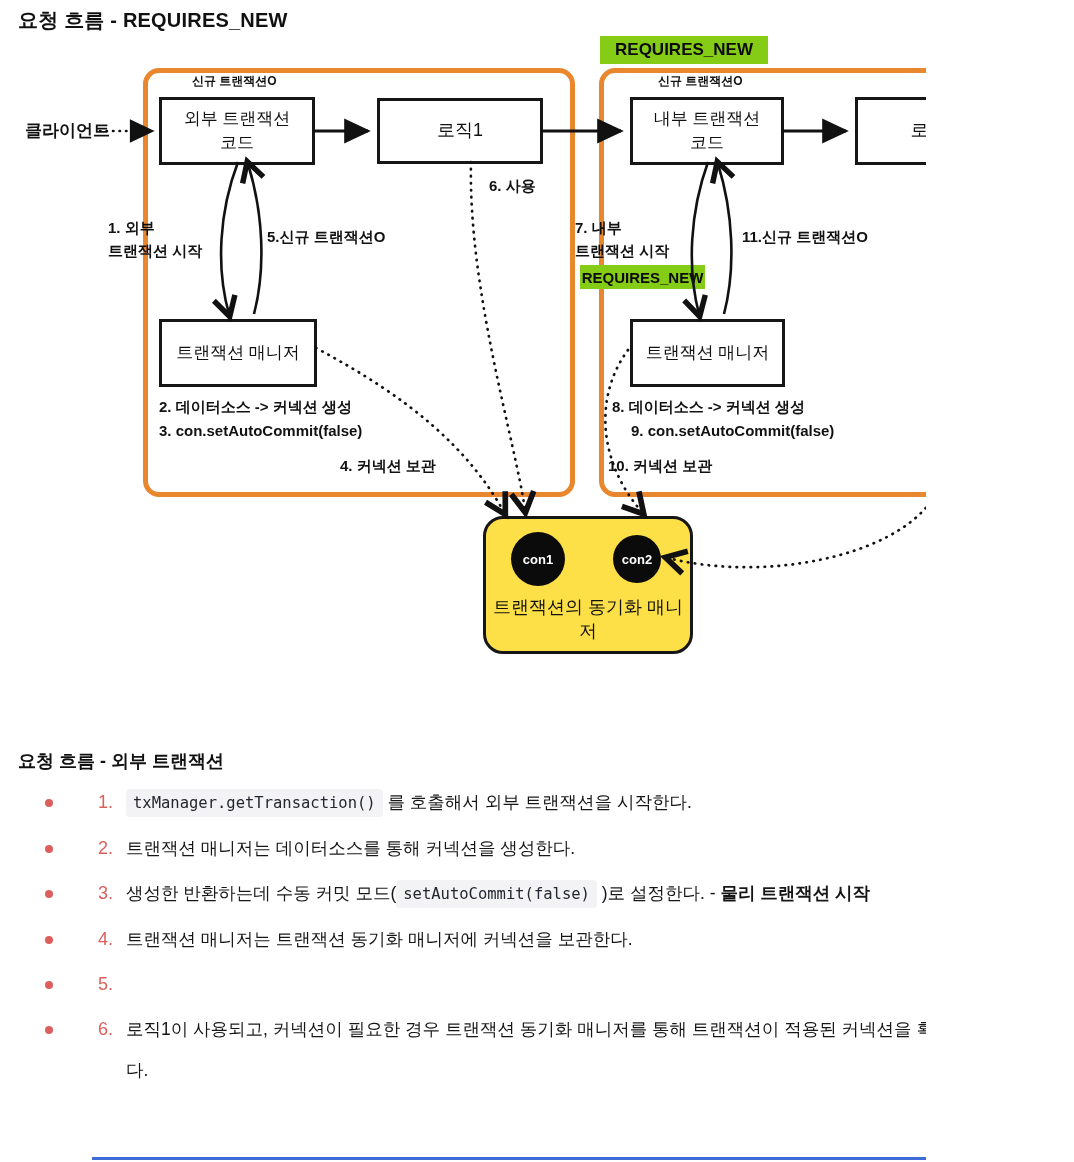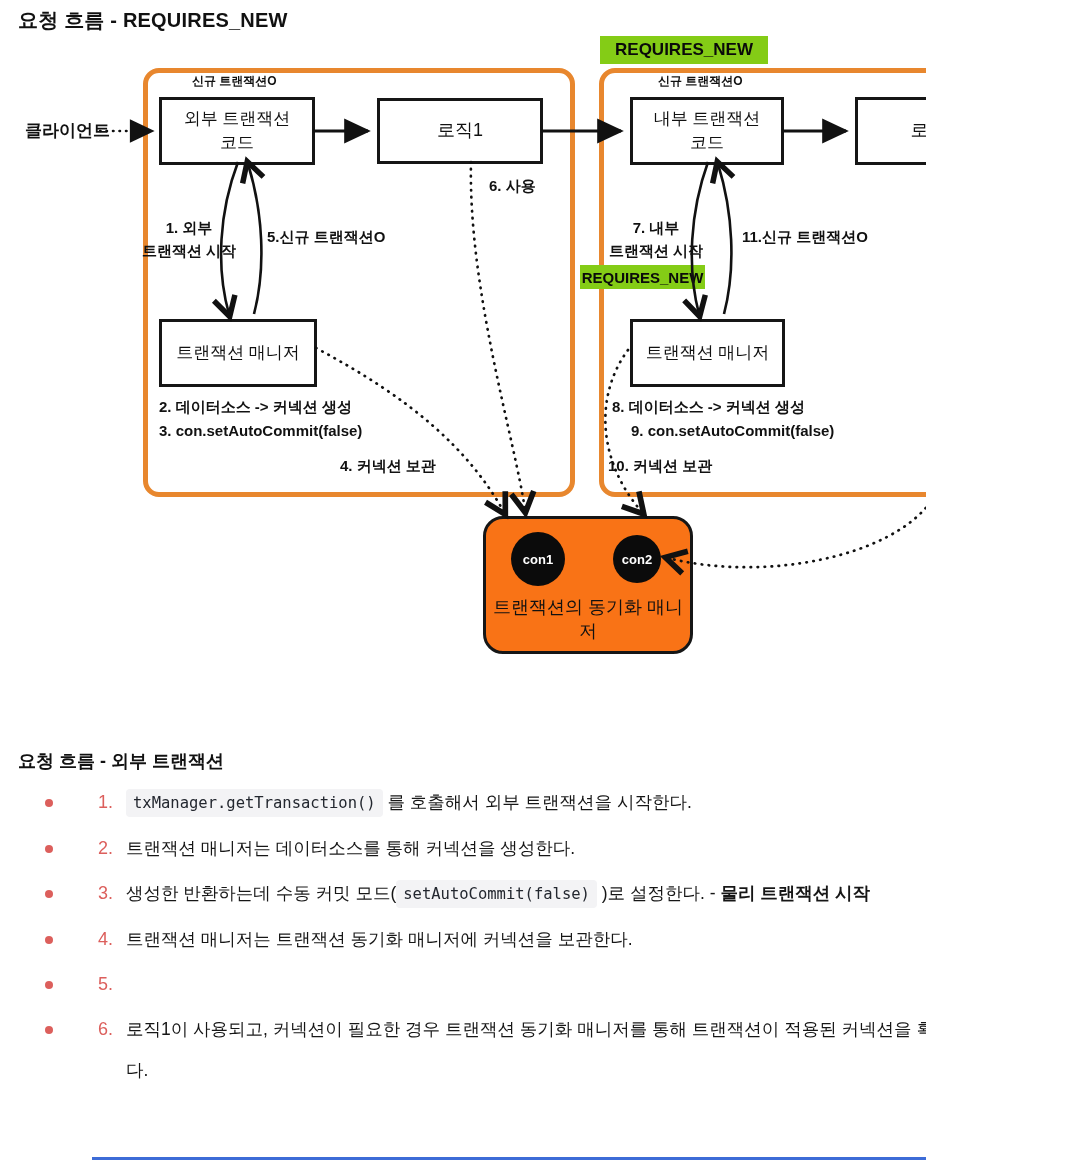--- a/index.html
+++ b/index.html
@@ -6,23 +6,23 @@
   body{font-family:"Liberation Sans",sans-serif;color:#111;}
   .stage{position:relative;width:926px;height:1162px;background:#fff;overflow:hidden;}
   .abs{position:absolute;}
   .title{font-size:20px;font-weight:bold;letter-spacing:.2px;}
   .group{border:5px solid #E8872E;border-radius:16px;background:transparent;}
   .sketch-box{border:3px solid #161616;background:#fff;display:flex;flex-direction:column;
       align-items:center;justify-content:center;text-align:center;font-size:17px;line-height:1.4;}
   .badge{background:#84cc16;color:#0a0a0a;font-weight:bold;display:flex;align-items:center;justify-content:center;}
   .grplabel{font-size:12px;font-weight:bold;white-space:nowrap;}
   .step{font-size:15px;font-weight:bold;white-space:nowrap;}
-  .step2{font-size:15px;font-weight:bold;white-space:nowrap;text-align:center;line-height:1.55;margin-left:26px;}
+  .step2{font-size:15px;font-weight:bold;white-space:nowrap;line-height:1.55;}
   .client{font-size:17px;font-weight:bold;}
-  .sync{border:3px solid #161616;border-radius:20px;background:#f97316;}
+  .sync{border:3px solid #161616;border-radius:20px;background:#fde047;}
   .circle{position:absolute;border-radius:50%;background:#0b0b0b;color:#fff;font-weight:bold;
       font-size:13px;display:flex;align-items:center;justify-content:center;}
   .synclabel{position:absolute;left:0;right:0;top:76px;text-align:center;font-size:18px;}
   svg.arrows{position:absolute;left:0;top:0;pointer-events:none;}
   .sec-head{font-size:18px;font-weight:bold;}
   .list{position:absolute;left:0;top:782px;width:1060px;}
   .item{display:flex;align-items:flex-start;margin-bottom:4px;font-size:17.5px;line-height:41px;color:#161616;}
   .bullet{width:8px;height:8px;border-radius:50%;background:#DC5F5C;margin:17px 0 0 45px;flex:none;}
   .num{color:#DC5F5C;width:60px;text-align:right;flex:none;margin-right:13px;font-size:18px;font-weight:normal;}
   .content{flex:1;max-width:922px;}

